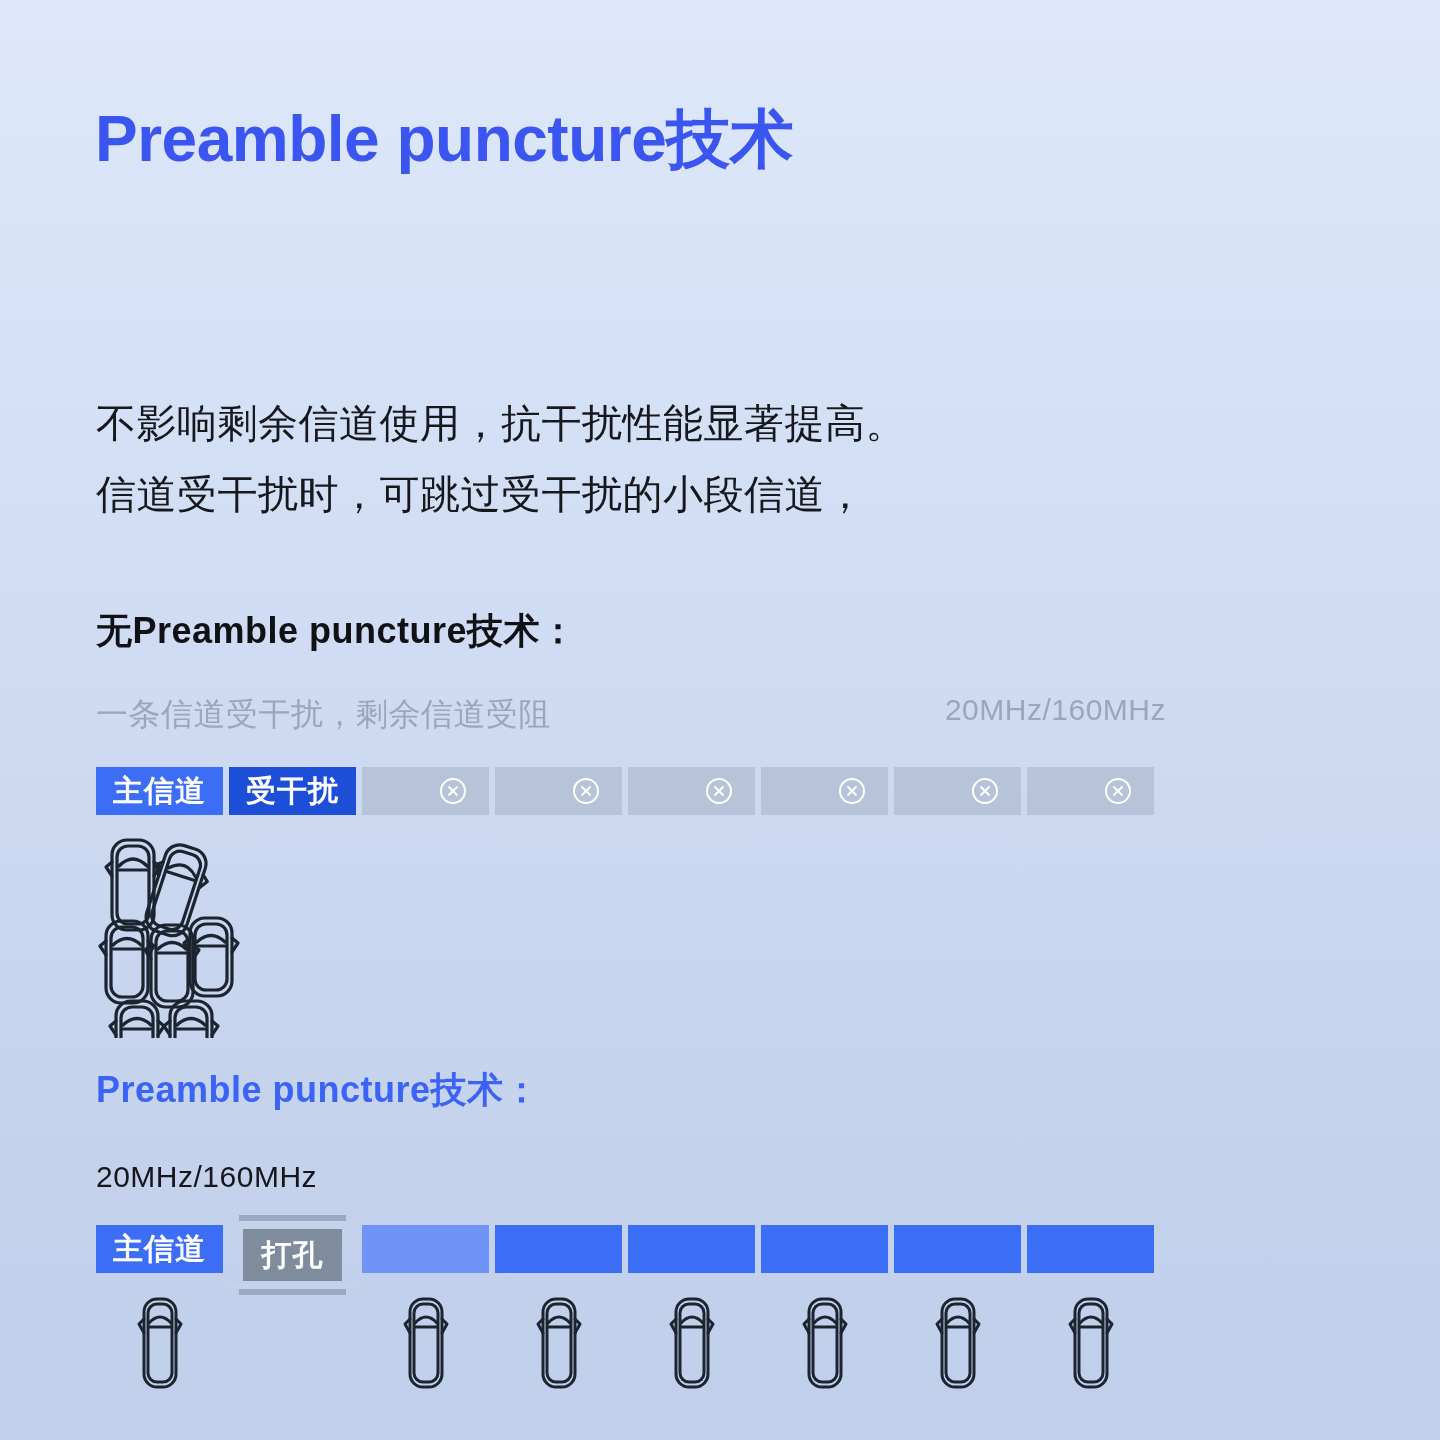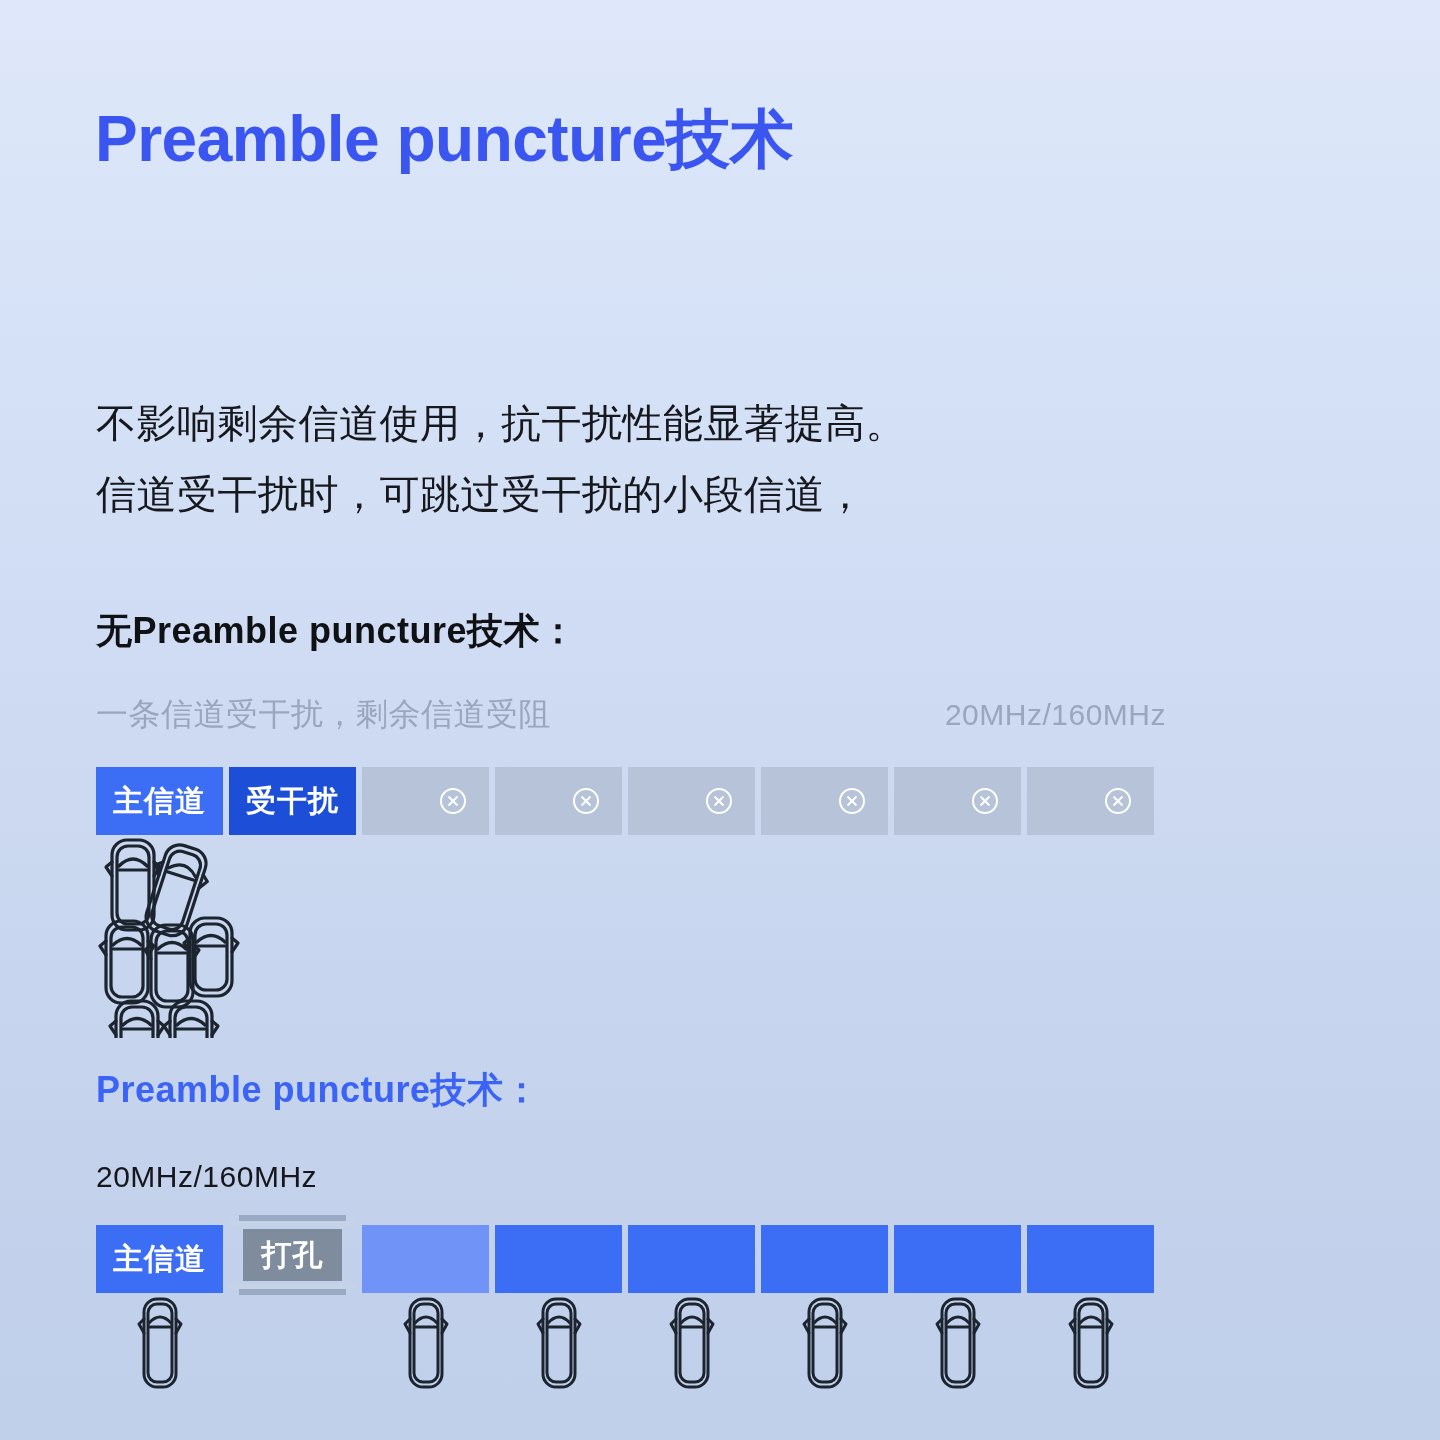--- a/index.html
+++ b/index.html
@@ -72,21 +72,21 @@
 
   .sec1-head { left: 96px; top: 607px; }
   .sec2-head { left: 96px; top: 1066px; }
 
   .sub-row {
     position: absolute;
     width: 1070px;
     left: 96px;
     display: flex;
     justify-content: space-between;
-    align-items: center;
+    align-items: flex-start;
   }
   .sub-row .lead {
     font-size: 32px;
     letter-spacing: 0.5px;
     white-space: nowrap;
   }
   .sub-row .freq {
     font-size: 30px;
     letter-spacing: 0.5px;
     white-space: nowrap;
@@ -96,21 +96,21 @@
   .sub1 .freq { color: #9aa6bd; }
   .sub2 { top: 1160px; }
   .sub2 .lead { color: #15171c; }
   .sub2 .freq { color: #15171c; }
 
   
   .bar {
     position: absolute;
     left: 96px;
     width: 1058px;
-    height: 68px;
+    height: 48px;
     display: flex;
     gap: 6px;
   }
   .bar1 { top: 767px; }
   .bar2 { top: 1225px; }
 
   .cell {
     flex: 1 1 0;
     position: relative;
     display: flex;

